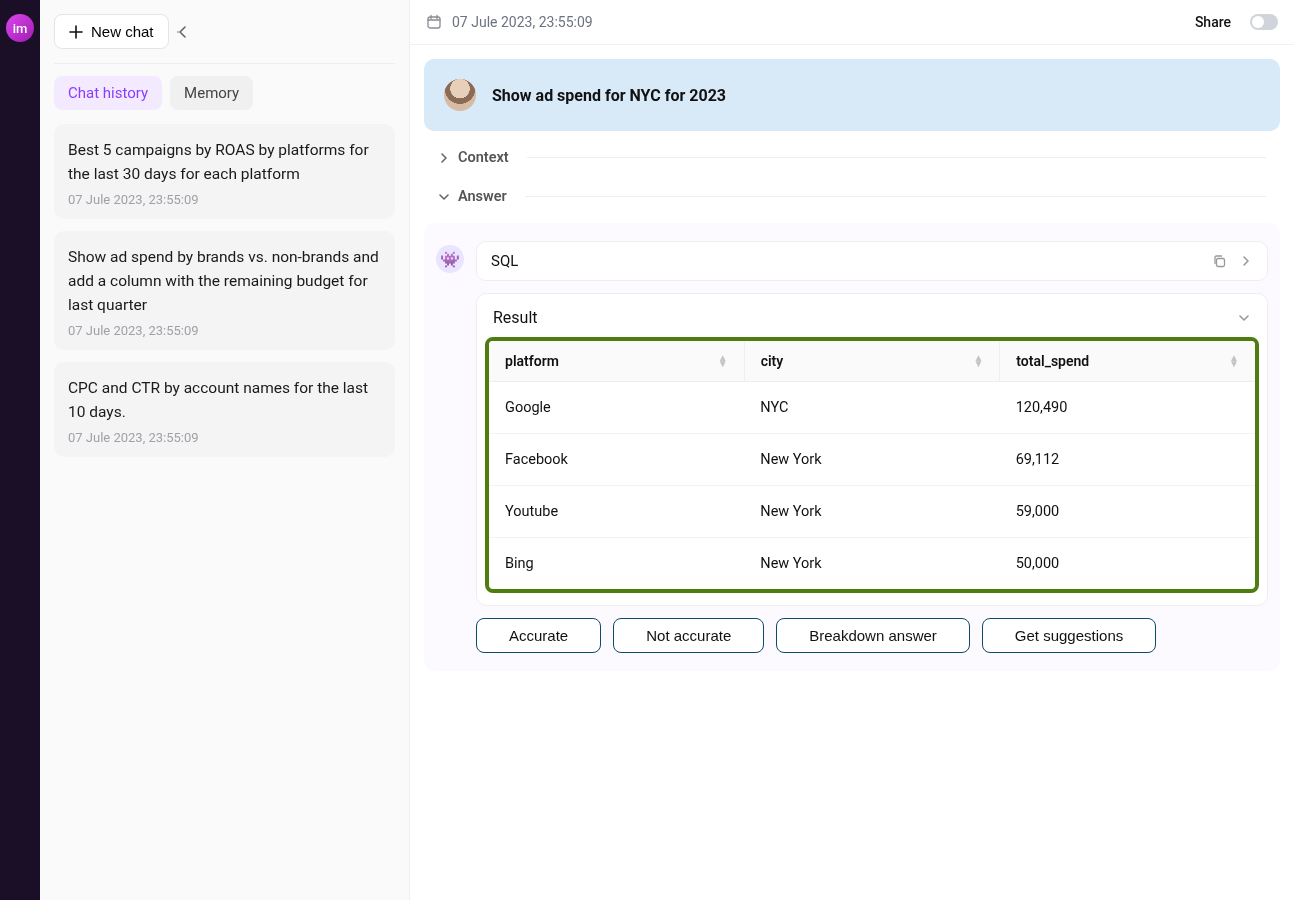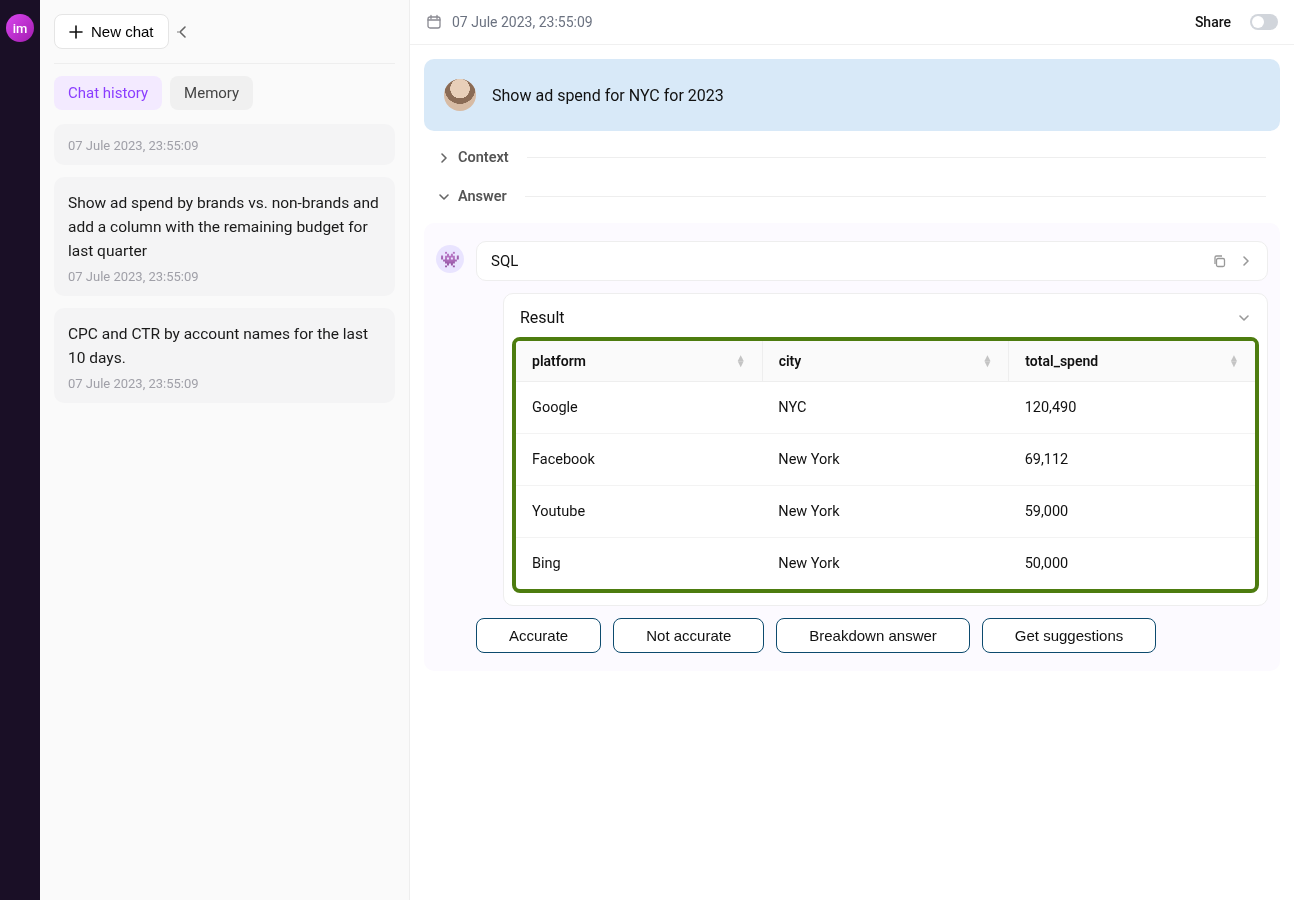--- a/index.html
+++ b/index.html
@@ -22,31 +22,31 @@
 .main-header { display: flex; align-items: center; justify-content: space-between; padding: 14px 16px; border-bottom: 1px solid #f0f0f0; }
 .header-left { display: flex; align-items: center; gap: 10px; color: #6b7280; }
 .share-wrap { display: flex; align-items: center; gap: 19px; }
 .share-label { font-size: 14px; font-weight: 500; color: #111; }
 .toggle { width: 28px; height: 16px; background: #d1d5db; border-radius: 999px; position: relative; cursor: pointer; }
 .toggle::after { content: ""; position: absolute; width: 12px; height: 12px; background: #fff; border-radius: 50%; top: 2px; left: 2px; }
 .content { padding: 14px; display: flex; flex-direction: column; gap: 14px; }
 .prompt-card { background: #d8e9f8; border-radius: 10px; padding: 20px 20px; display: flex; align-items: center; gap: 16px; }
 .avatar { width: 32px; height: 32px; border-radius: 50%; background: #d7bba4; flex-shrink: 0; position: relative; overflow: hidden; }
 .avatar::after { content: ""; position: absolute; inset: 0; background: radial-gradient(circle at 50% 30%, #e8cfb9 35%, #8a6b55 36% 55%, transparent 56%); }
-.prompt-text { font-size: 16px; color: #111; }
+.prompt-text { font-size: 16px; color: #111; font-weight: bold; }
 .section-header { display: flex; align-items: center; gap: 8px; padding: 4px 14px; color: #555; font-weight: 600; font-size: 14.5px; }
 .section-header .line { flex: 1; height: 1px; background: #eee; margin-left: 10px; }
 .chev { display: inline-block; width: 12px; height: 12px; }
 .answer-block { background: #fcfaff; border-radius: 10px; padding: 18px 12px; display: flex; gap: 12px; }
 .bot-avatar { width: 28px; height: 28px; border-radius: 50%; background: #e9e4ff; display: flex; align-items: center; justify-content: center; font-size: 16px; flex-shrink: 0; margin-top: 4px; }
 .answer-body { flex: 1; display: flex; flex-direction: column; gap: 12px; }
 .sql-row { background: #fff; border: 1px solid #eee; border-radius: 10px; padding: 10px 14px; display: flex; align-items: center; justify-content: space-between; }
 .sql-label { font-size: 15px; color: #111; }
 .sql-actions { display: flex; gap: 12px; color: #999; }
-.result-card { background: #fff; border: 1px solid #eee; border-radius: 10px; padding: 14px 0 0; margin-left: 27px; }
+.result-card { background: #fff; border: 1px solid #eee; border-radius: 10px; padding: 14px 0 0; }
 .result-top { display: flex; align-items: center; justify-content: space-between; padding: 0 16px 10px; }
 .result-title { font-size: 16px; color: #111; }
 .result-table { width: calc(100% - 16px); margin: 0 8px; border: 4px solid #4d7c0f; border-radius: 8px; overflow: hidden; }
 .thead-row { display: flex; background: #fafafa; border-bottom: 1px solid #eee; }
 .th { flex: 1; padding: 12px 16px; font-weight: 600; font-size: 14px; color: #111; display: flex; align-items: center; justify-content: space-between; border-right: 1px solid #eee; }
 .th:last-child { border-right: none; }
 .sort-icon { color: #c4c4c4; font-size: 10px; line-height: 6px; }
 .tbody-row { display: flex; border-bottom: 1px solid #f3f3f3; }
 .tbody-row:last-child { border-bottom: none; }
 .td { flex: 1; padding: 17px 16px; font-size: 14.5px; color: #111; }
@@ -79,20 +79,21 @@
     </div>
   </div>
 
   <div class="tabs">
     <div class="tab active">Chat history</div>
     <div class="tab inactive">Memory</div>
   </div>
 
   <div class="history-list">
     <div class="history-item">
+      <div class="history-title">Best 5 campaigns by ROAS by platforms for the last 30 days for each platform</div>
       <div class="history-date">07 Jule 2023, 23:55:09</div>
     </div>
     <div class="history-item">
       <div class="history-title">Show ad spend by brands vs. non-brands and add a column with the remaining budget for last quarter</div>
       <div class="history-date">07 Jule 2023, 23:55:09</div>
     </div>
     <div class="history-item">
       <div class="history-title">CPC and CTR by account names for the last 10 days.</div>
       <div class="history-date">07 Jule 2023, 23:55:09</div>
     </div>

